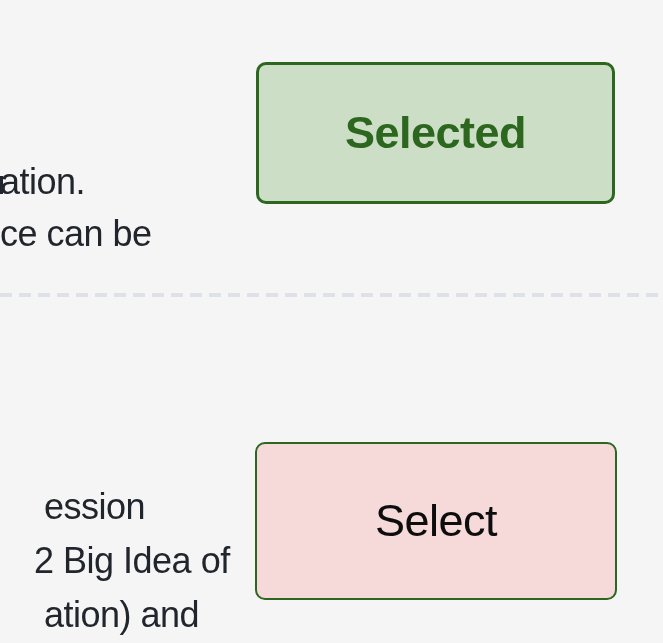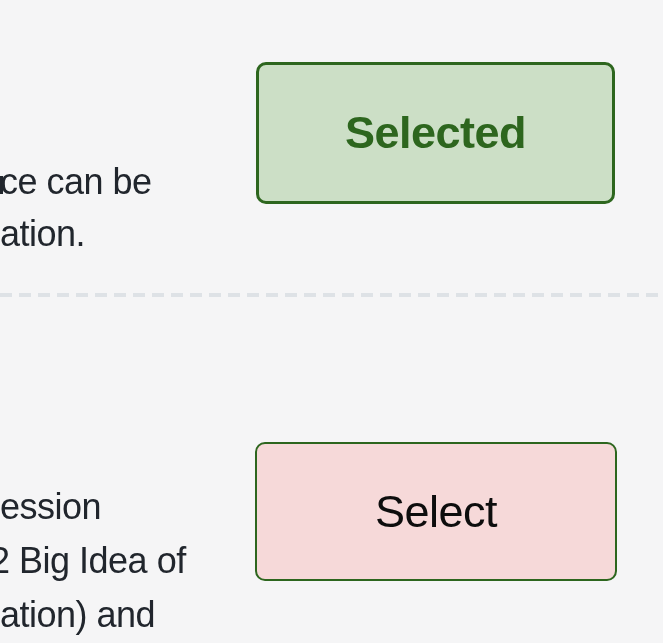--- a/index.html
+++ b/index.html
@@ -29,21 +29,21 @@
     font-size: 36px;
     line-height: 52px;
     white-space: nowrap;
     letter-spacing: -0.5px;
   }
   .fragment-block .line {
     height: 52px;
   }
   #top-fragments { top: 156px; }
   #bottom-fragments { top: 480px; }
-  #bottom-fragments .line { height: 54px; line-height: 54px; }
+  #bottom-fragments .line { height: 54px; line-height: 54px; padding-left: 44px; }
   
   #bottom-fragments .line.clip-left { margin-left: -10px; }
 
   
   .letter-sliver {
     position: absolute;
     left: 0;
     top: 176px;
     width: 3px;
     height: 18px;
@@ -71,21 +71,21 @@
     border: 3px solid #2d661e;
     color: #2d661e;
     font-size: 45px;
     font-weight: bold;
     letter-spacing: -0.5px;
   }
   #select-button {
     left: 255px;
     top: 442px;
     width: 362px;
-    height: 139px;
+    height: 158px;
     background: #f6d9d9;
     border: 2px solid #2d661e;
     color: #0d0d0d;
     font-size: 45px;
     font-weight: normal;
     letter-spacing: -0.5px;
   }
 
   
   .dashed-divider {
@@ -101,22 +101,22 @@
     );
   }
 </style>
 </head>
 <body>
 
 <div class="canvas">
 
   <div class="letter-sliver"></div>
   <div class="fragment-block" id="top-fragments">
+    <div class="line">ation.</div>
     <div class="line">ce can be</div>
-    <div class="line">ation.</div>
   </div>
 
   <button class="choice-btn" id="selected-button">Selected</button>
 
   <div class="dashed-divider"></div>
 
   <div class="fragment-block" id="bottom-fragments">
     <div class="line">ession</div>
     <div class="line clip-left">2 Big Idea of</div>
     <div class="line">ation) and</div>

